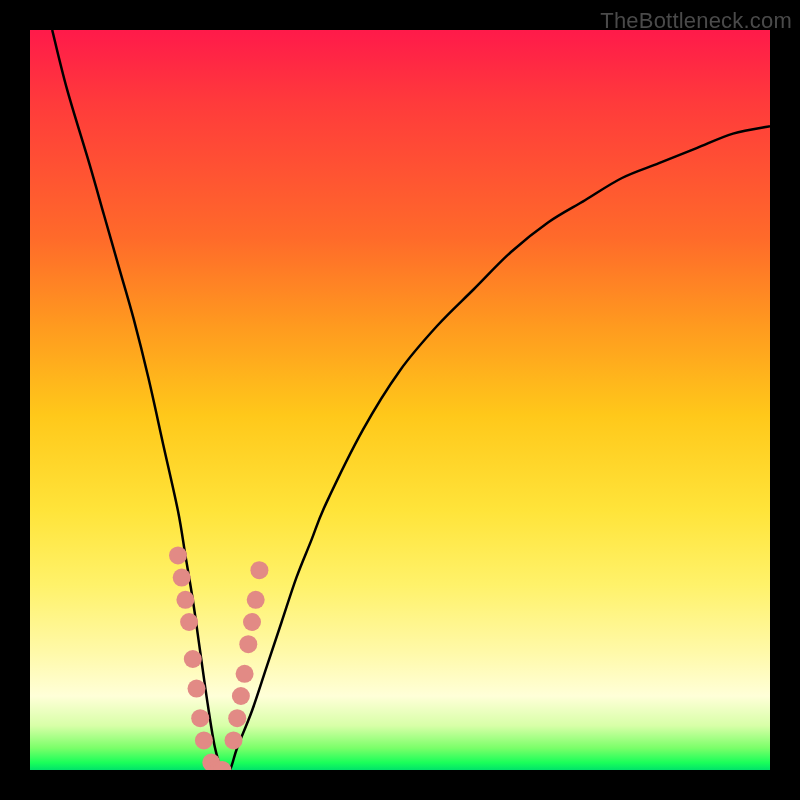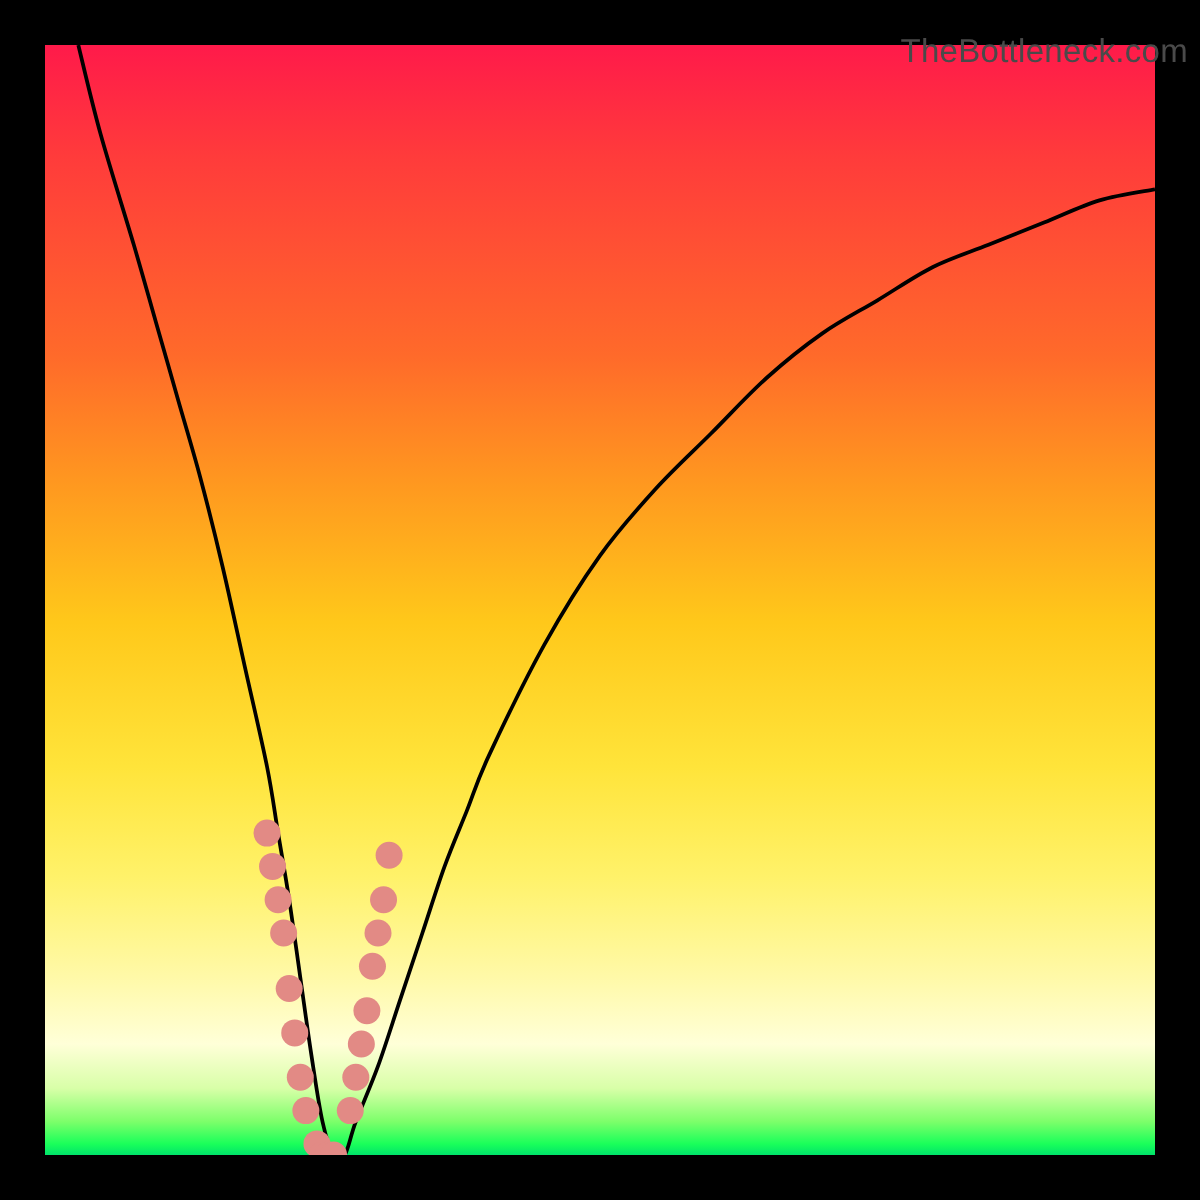--- a/index.html
+++ b/index.html
@@ -40,21 +40,21 @@
       #fff9a8 84%,
       #ffffd8 90%,
       #d8ffa8 94%,
       #7cff6a 97%,
       #1aff5a 99%,
       #00e36a 100%
     );
   }
   .watermark {
     position: absolute;
-    top: 21px;
+    top: 8px;
     right: 8px;
     color: #4a4a4a;
     font-size: 22px;
     font-weight: 500;
     letter-spacing: 0.2px;
     user-select: none;
   }
   svg.curve {
     position: absolute;
     inset: 0;

